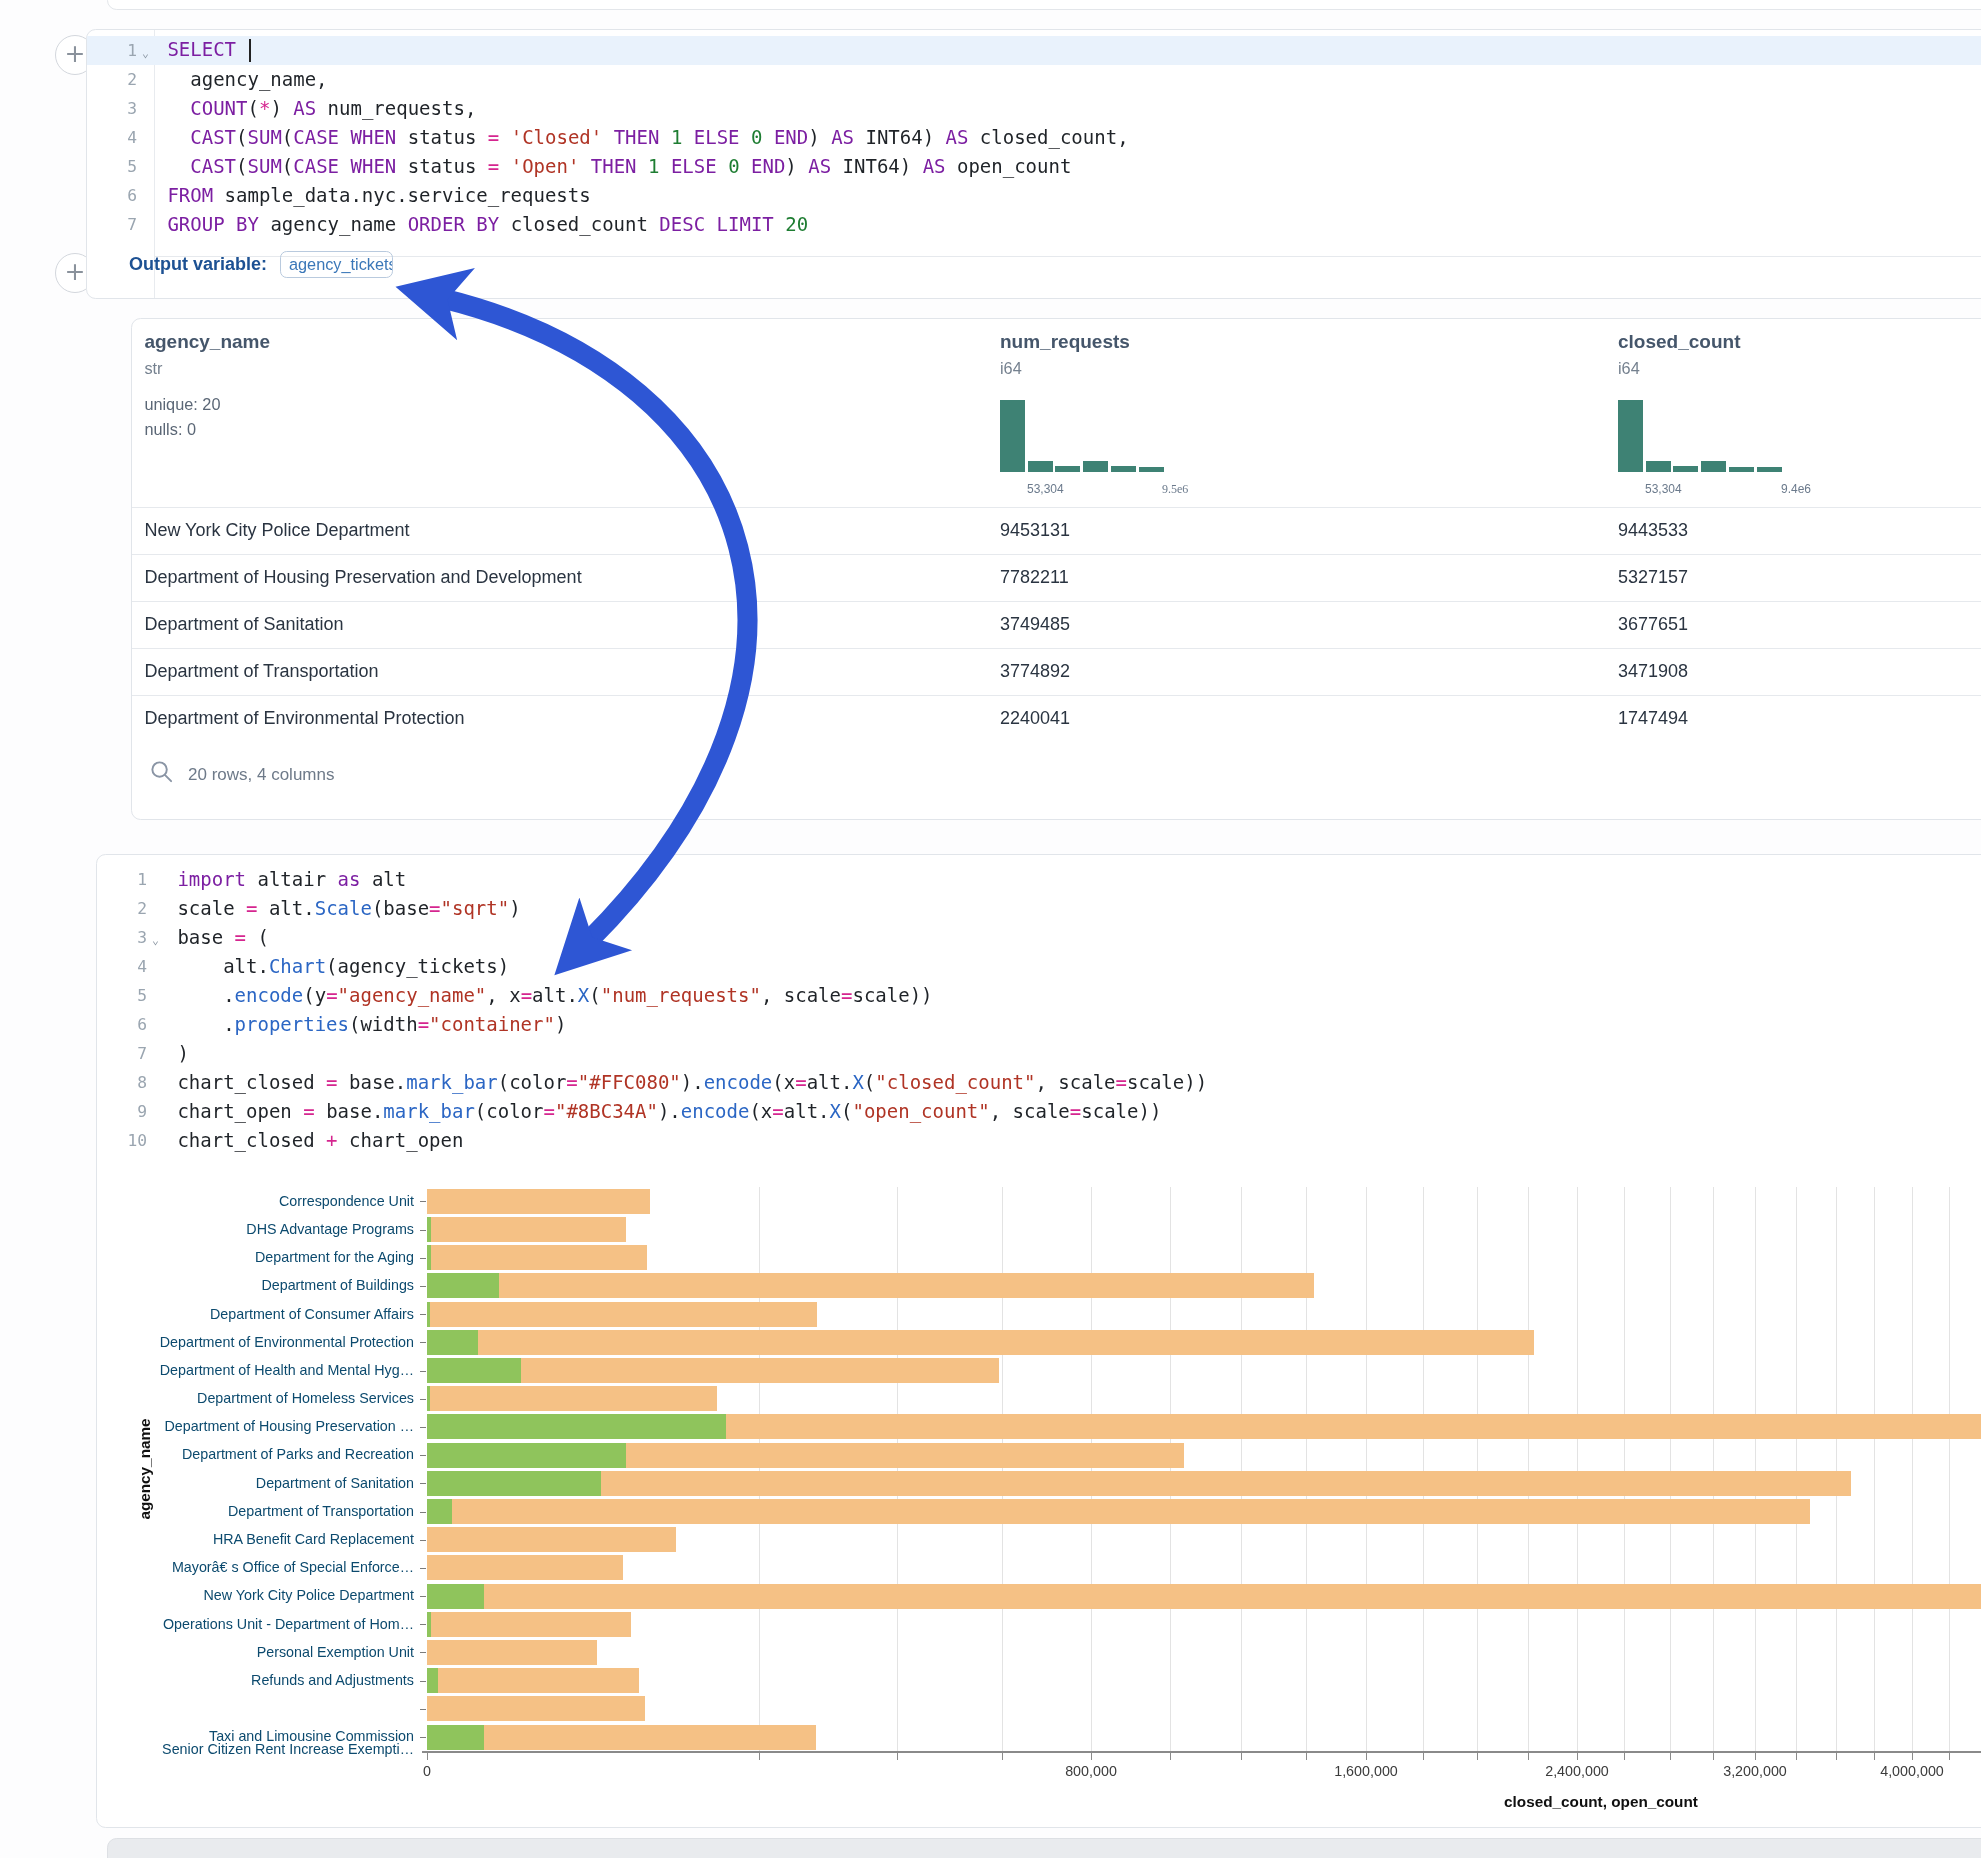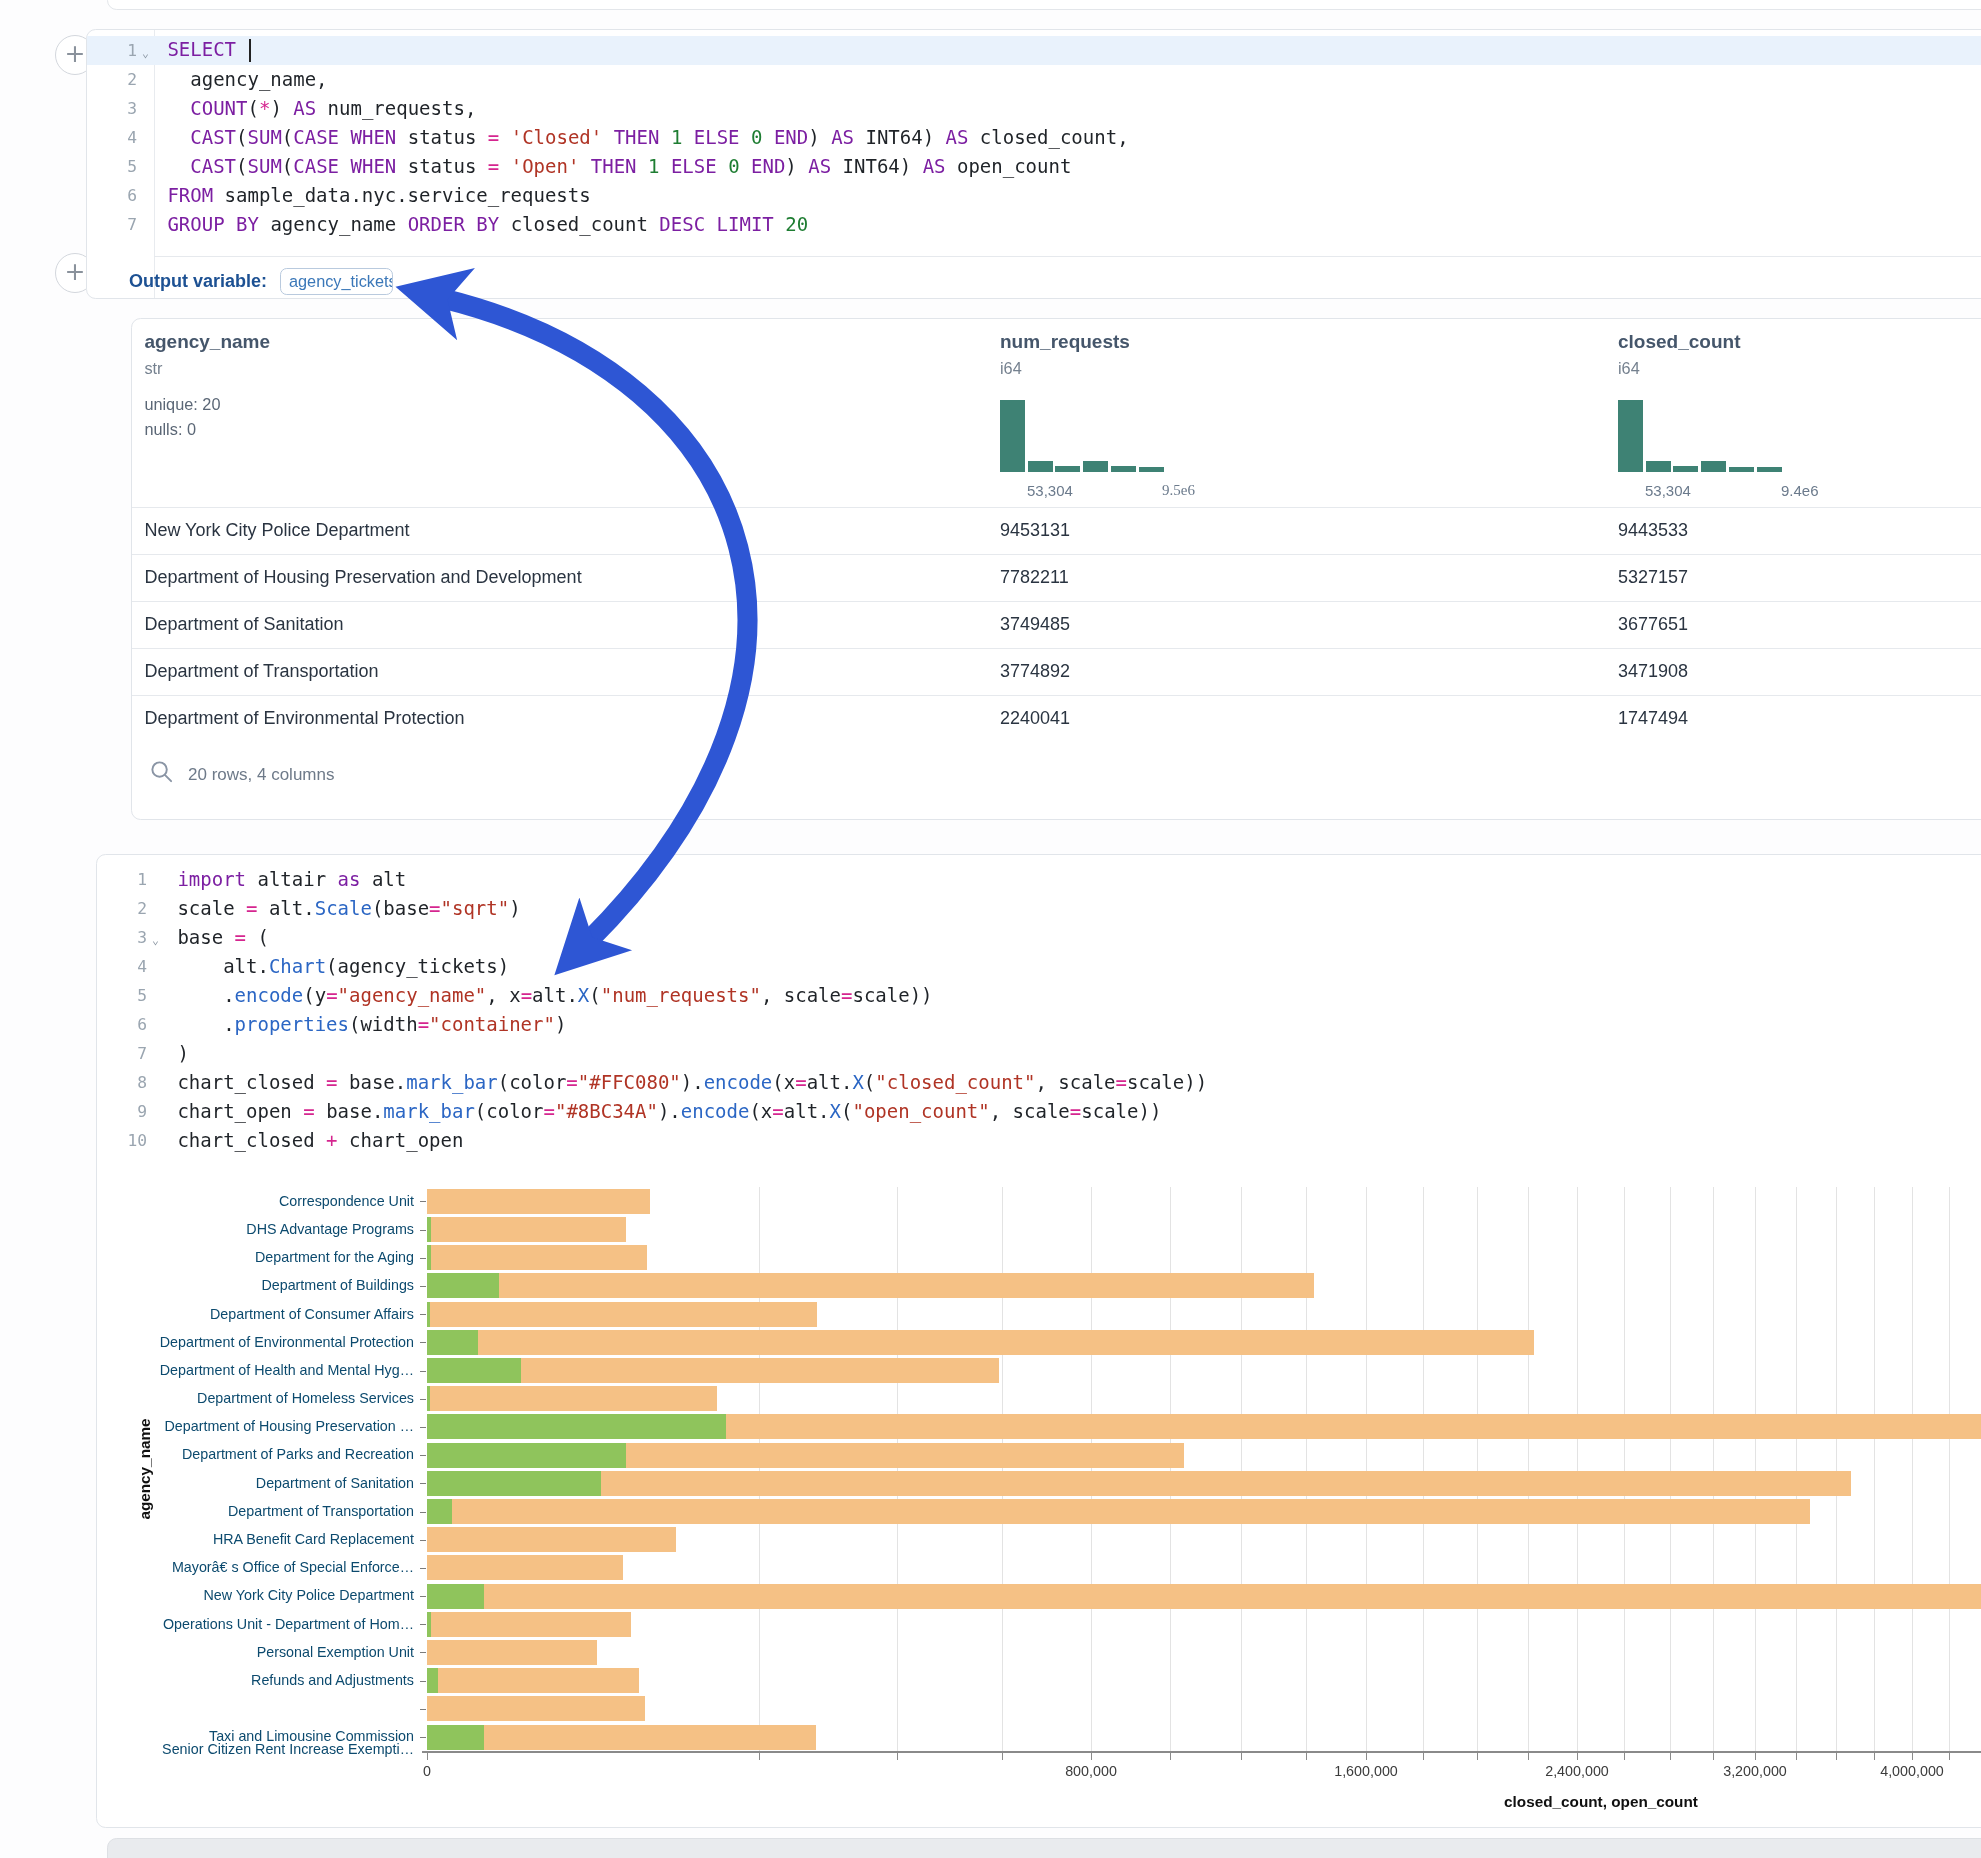--- a/index.html
+++ b/index.html
@@ -31,21 +31,21 @@
   .outvar-label{font-size:18px;font-weight:bold;color:#1d5193;}
   .outvar-pill{display:inline-block;margin-left:13.4px;border:1px solid #b9cade;border-radius:6.7px;
                padding:2.9px 7.6px;font-size:16.3px;color:#3a77b8;max-width:95px;overflow:hidden;
                white-space:nowrap;vertical-align:middle;}
   
   .th-name{font-size:19px;font-weight:bold;color:#45566b;}
   .th-type{font-size:16.3px;color:#75818f;}
   .th-stat{font-size:16.3px;color:#5b6776;}
   .hist{position:absolute;height:72px;}
   .hist .hbar{position:absolute;bottom:0;background:#3e8274;}
-  .hist-lab{position:absolute;font-size:15px;color:#6b7a8c;text-align:right;}
+  .hist-lab{position:absolute;font-size:12px;color:#6b7a8c;text-align:right;}
   .trow{position:absolute;left:0;right:0;height:47px;border-top:1px solid #e6e9ed;}
   .trow span{position:absolute;top:12.4px;font-size:18px;color:#2a3441;white-space:nowrap;}
   .tfoot{position:absolute;font-size:17px;color:#6e7a89;}
   
   .ylab{position:absolute;font-size:14.3px;color:#0c4a6e;text-align:right;white-space:nowrap;}
   .ytick{position:absolute;width:5.7px;height:1.4px;background:#7c7c7c;}
   .xtick{position:absolute;width:1.4px;height:6.7px;background:#8a8a8a;}
   .xlab{position:absolute;font-size:14.3px;color:#3c3c3c;transform:translateX(-50%);}
   .grid{position:absolute;width:1px;background:#e3e3e3;}
   .bar{position:absolute;height:25px;}
@@ -67,21 +67,21 @@
     <div class="code-area" style="top:5.7px;" id="sql-code">
         <div class="code-line active"><span class="ln">1</span><span class="fold">⌄</span><span class="lc"><span class="tk-kw">SELECT</span><span class="tk-def"> </span><span class="cursor"></span></span></div>
         <div class="code-line"><span class="ln">2</span><span class="nofold"></span><span class="lc"><span class="tk-def">  agency_name,</span></span></div>
         <div class="code-line"><span class="ln">3</span><span class="nofold"></span><span class="lc"><span class="tk-def">  </span><span class="tk-kw">COUNT</span><span class="tk-def">(</span><span class="tk-op">*</span><span class="tk-def">) </span><span class="tk-kw">AS</span><span class="tk-def"> num_requests,</span></span></div>
         <div class="code-line"><span class="ln">4</span><span class="nofold"></span><span class="lc"><span class="tk-def">  </span><span class="tk-kw">CAST</span><span class="tk-def">(</span><span class="tk-kw">SUM</span><span class="tk-def">(</span><span class="tk-kw">CASE</span><span class="tk-def"> </span><span class="tk-kw">WHEN</span><span class="tk-def"> status </span><span class="tk-op">=</span><span class="tk-def"> </span><span class="tk-str">'Closed'</span><span class="tk-def"> </span><span class="tk-kw">THEN</span><span class="tk-def"> </span><span class="tk-num">1</span><span class="tk-def"> </span><span class="tk-kw">ELSE</span><span class="tk-def"> </span><span class="tk-num">0</span><span class="tk-def"> </span><span class="tk-kw">END</span><span class="tk-def">) </span><span class="tk-kw">AS</span><span class="tk-def"> INT64) </span><span class="tk-kw">AS</span><span class="tk-def"> closed_count,</span></span></div>
         <div class="code-line"><span class="ln">5</span><span class="nofold"></span><span class="lc"><span class="tk-def">  </span><span class="tk-kw">CAST</span><span class="tk-def">(</span><span class="tk-kw">SUM</span><span class="tk-def">(</span><span class="tk-kw">CASE</span><span class="tk-def"> </span><span class="tk-kw">WHEN</span><span class="tk-def"> status </span><span class="tk-op">=</span><span class="tk-def"> </span><span class="tk-str">'Open'</span><span class="tk-def"> </span><span class="tk-kw">THEN</span><span class="tk-def"> </span><span class="tk-num">1</span><span class="tk-def"> </span><span class="tk-kw">ELSE</span><span class="tk-def"> </span><span class="tk-num">0</span><span class="tk-def"> </span><span class="tk-kw">END</span><span class="tk-def">) </span><span class="tk-kw">AS</span><span class="tk-def"> INT64) </span><span class="tk-kw">AS</span><span class="tk-def"> open_count</span></span></div>
         <div class="code-line"><span class="ln">6</span><span class="nofold"></span><span class="lc"><span class="tk-kw">FROM</span><span class="tk-def"> sample_data.nyc.service_requests</span></span></div>
         <div class="code-line"><span class="ln">7</span><span class="nofold"></span><span class="lc"><span class="tk-kw">GROUP</span><span class="tk-def"> </span><span class="tk-kw">BY</span><span class="tk-def"> agency_name </span><span class="tk-kw">ORDER</span><span class="tk-def"> </span><span class="tk-kw">BY</span><span class="tk-def"> closed_count </span><span class="tk-kw">DESC</span><span class="tk-def"> </span><span class="tk-kw">LIMIT</span><span class="tk-def"> </span><span class="tk-num">20</span></span></div>
       </div>
     <div class="cell-hr" style="top:226px;"></div>
-    <div style="position:absolute;left:42px;top:235px;height:32.5px;display:flex;align-items:center;">
+    <div style="position:absolute;left:42px;top:218px;height:32.5px;display:flex;align-items:center;">
       <span class="outvar-label">Output variable:</span>
       <span class="outvar-pill">agency_tickets</span>
     </div>
   </div>
 
   <div class="card" style="left:131px;top:318px;width:2294px;height:502px;">
     <div id="tbl-header" style="position:absolute;left:0;top:0;right:0;height:188px;">
         <div class="th-name" style="position: absolute; left: 12.4px; top: 11.5px;">agency_name</div>
         <div class="th-type" style="position: absolute; left: 12.4px; top: 40px;">str</div>
         <div class="th-stat" style="position: absolute; left: 12.4px; top: 76px;">unique: 20</div>

